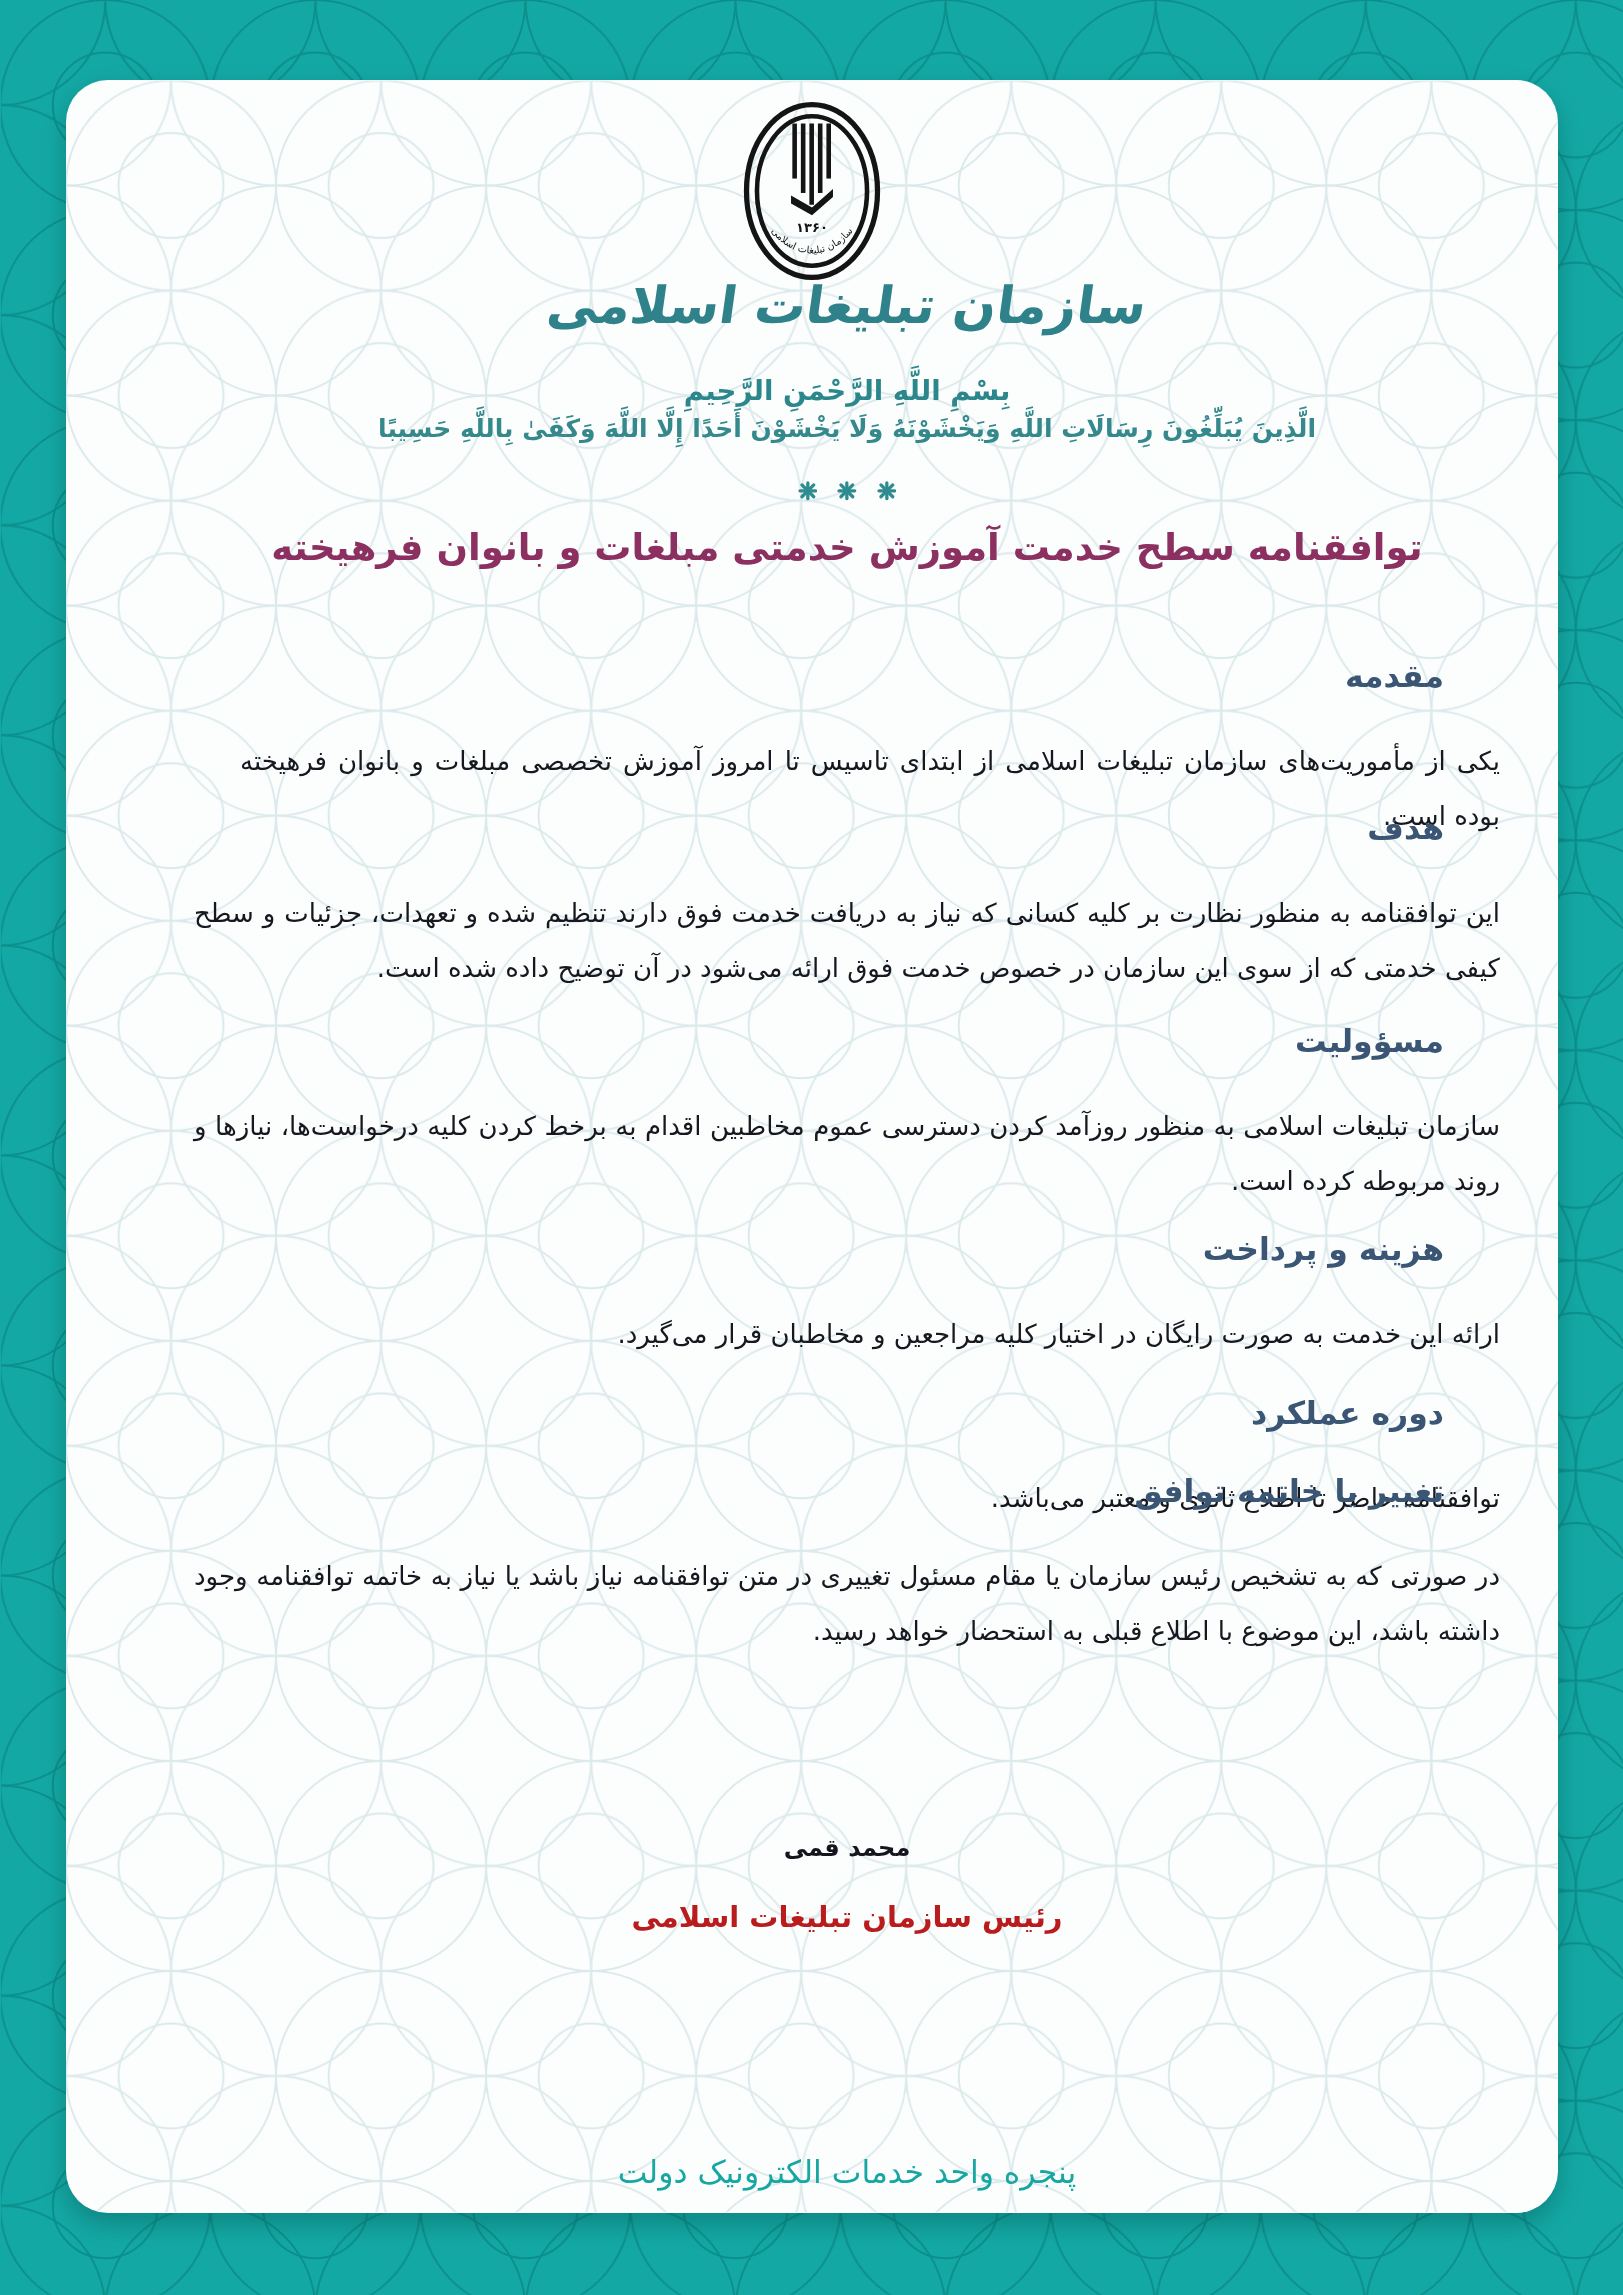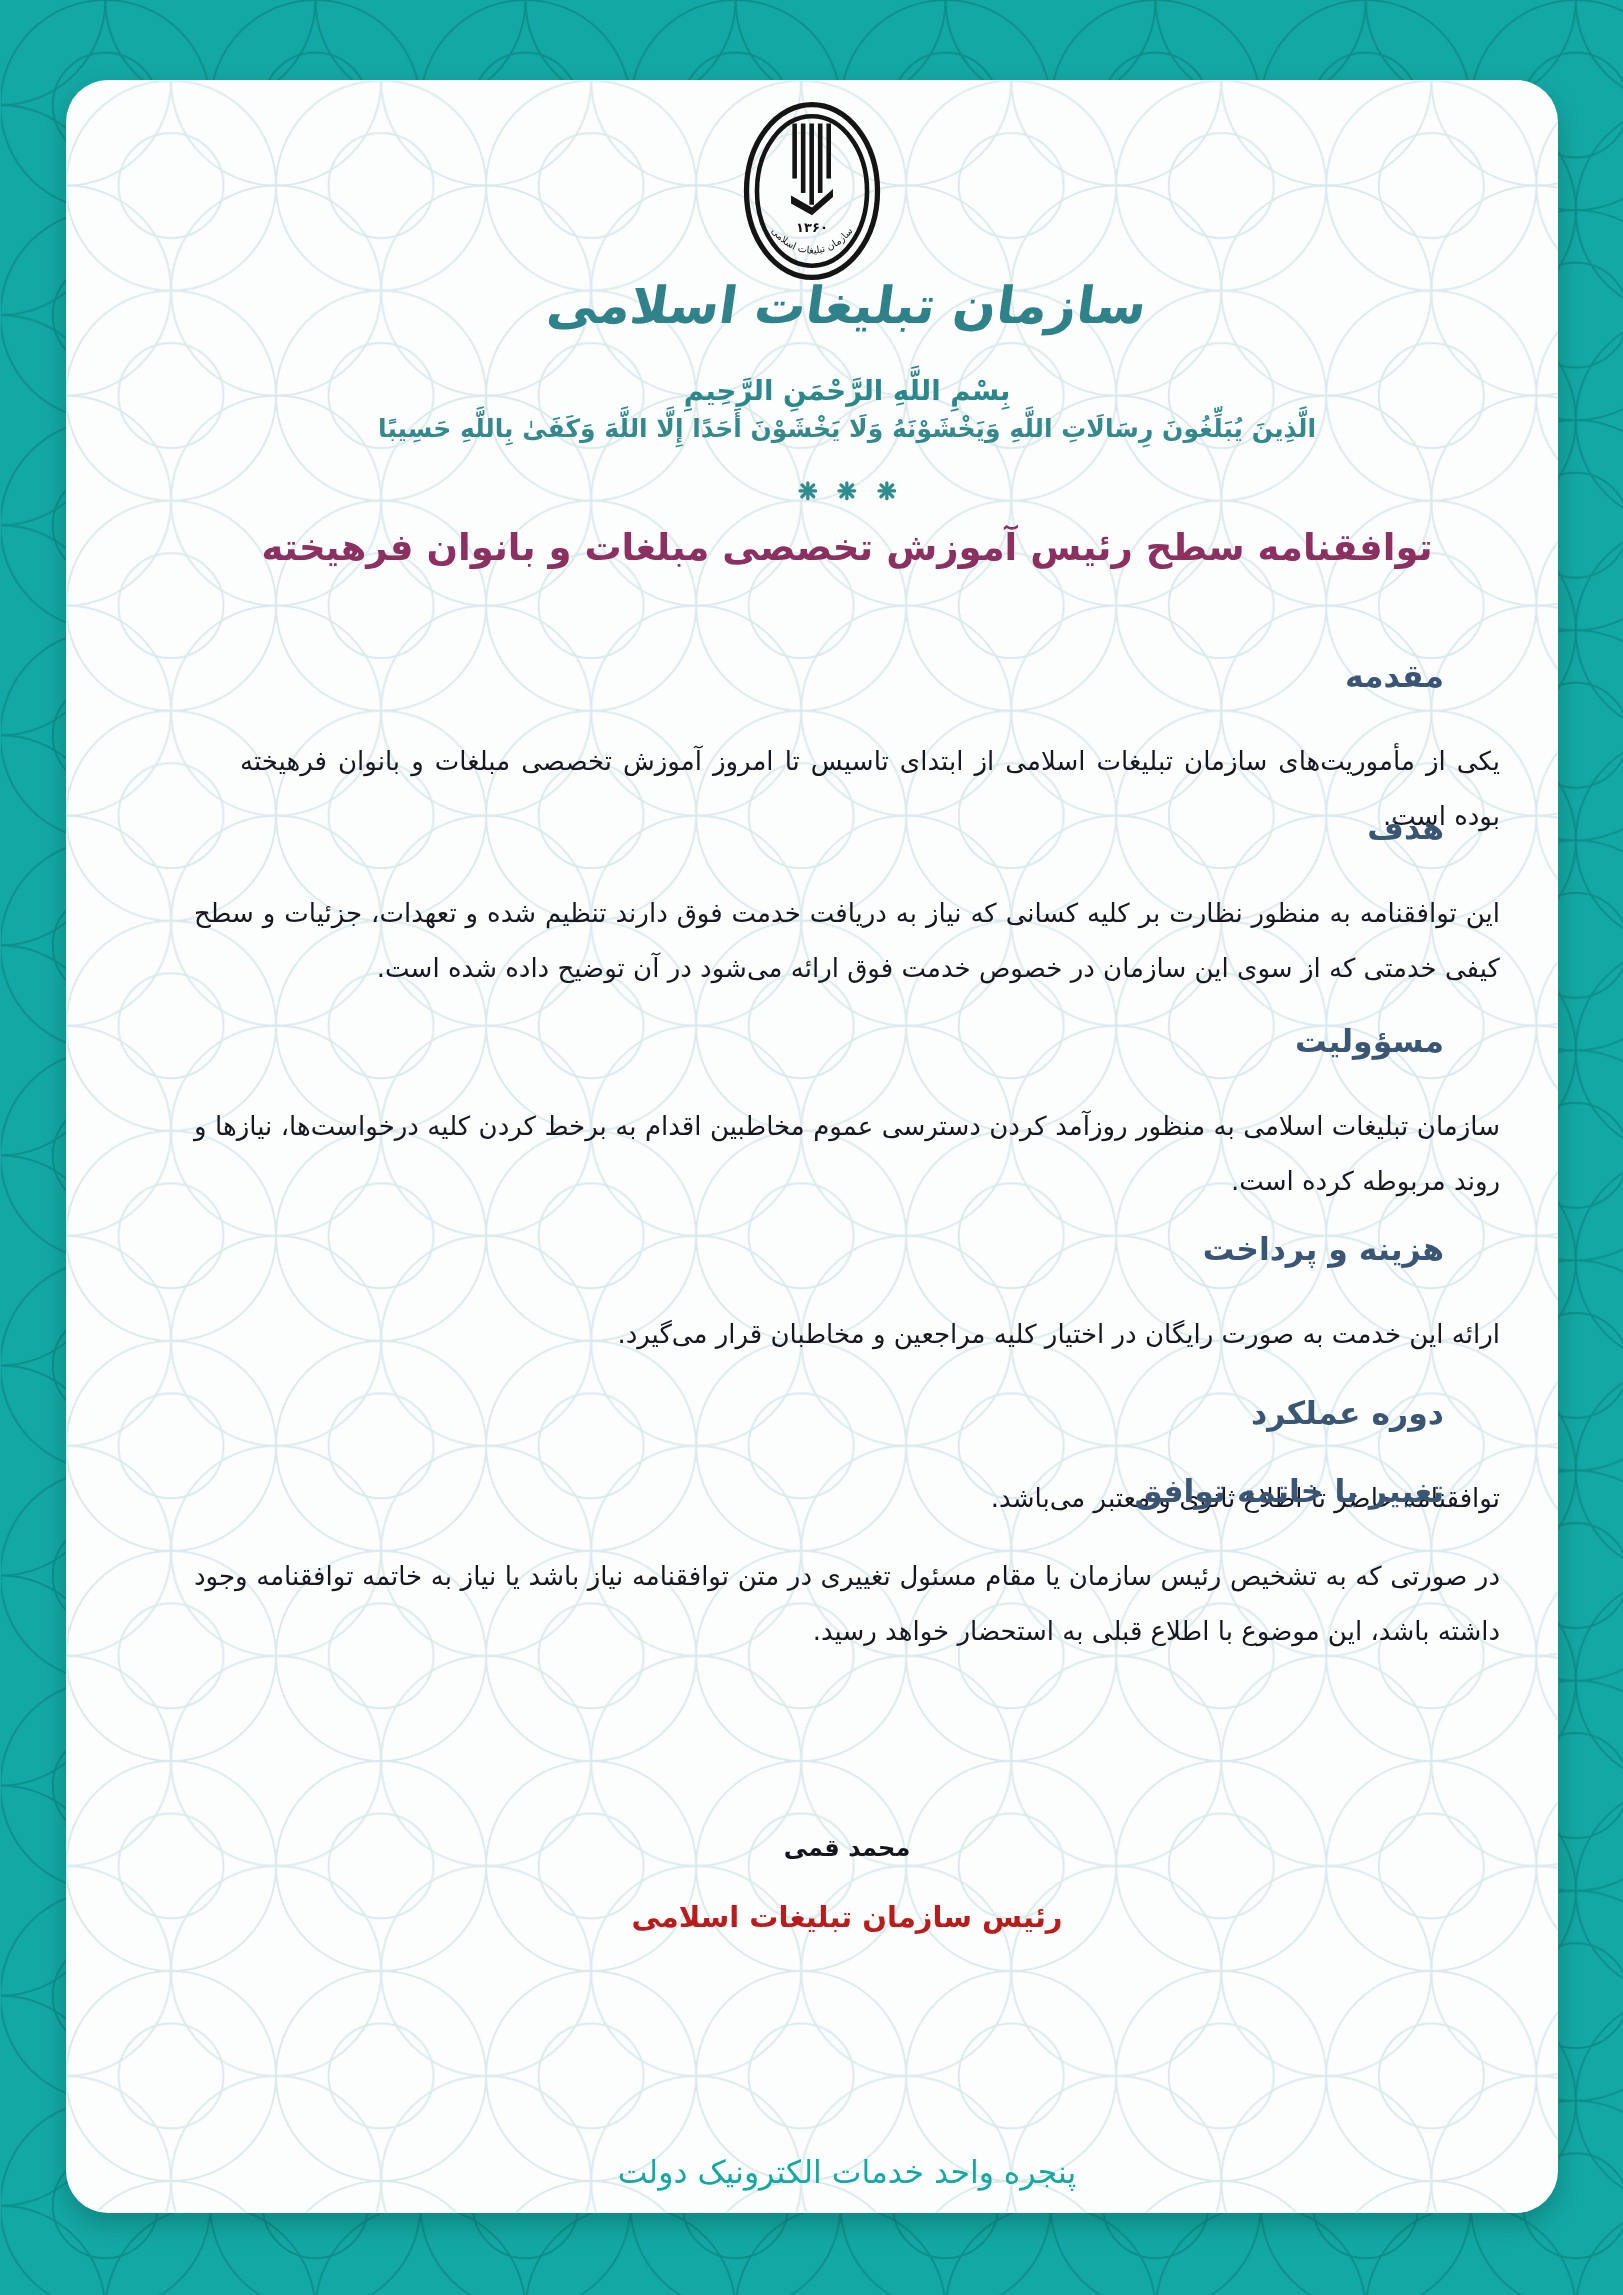--- a/index.html
+++ b/index.html
@@ -130,21 +130,21 @@
       <svg width="19.7" height="19.7" viewBox="0 0 30 30" xmlns="http://www.w3.org/2000/svg">
         <g stroke="#2E8C8F" stroke-width="5" stroke-linecap="round">
           <line x1="15" y1="3" x2="15" y2="27"></line>
             <line x1="3" y1="15" x2="27" y2="15"></line>
           <line x1="6" y1="6" x2="24" y2="24"></line>
             <line x1="24" y1="6" x2="6" y2="24"></line>
         </g>
       </svg>
     </div>
 
-    <h1 class="centered title">توافقنامه سطح رئیس آموزش تخصصی مبلغات و بانوان فرهیخته</h1>
+    <h1 class="centered title">توافقنامه سطح خدمت آموزش خدمتی مبلغات و بانوان فرهیخته</h1>
 
     <section class="sec sec-0">
       <h2>مقدمه</h2>
       <p>یکی از مأموریت‌های سازمان تبلیغات اسلامی از ابتدای تاسیس تا امروز آموزش تخصصی مبلغات و بانوان فرهیخته بوده است.</p>
     </section>
 
     <section class="sec sec-1">
       <h2>هدف</h2>
       <p>این توافقنامه به منظور نظارت بر کلیه کسانی که نیاز به دریافت خدمت فوق دارند تنظیم شده و تعهدات، جزئیات و سطح کیفی خدمتی که از سوی این سازمان در خصوص خدمت فوق ارائه می‌شود در آن توضیح داده شده است.</p>
     </section>

